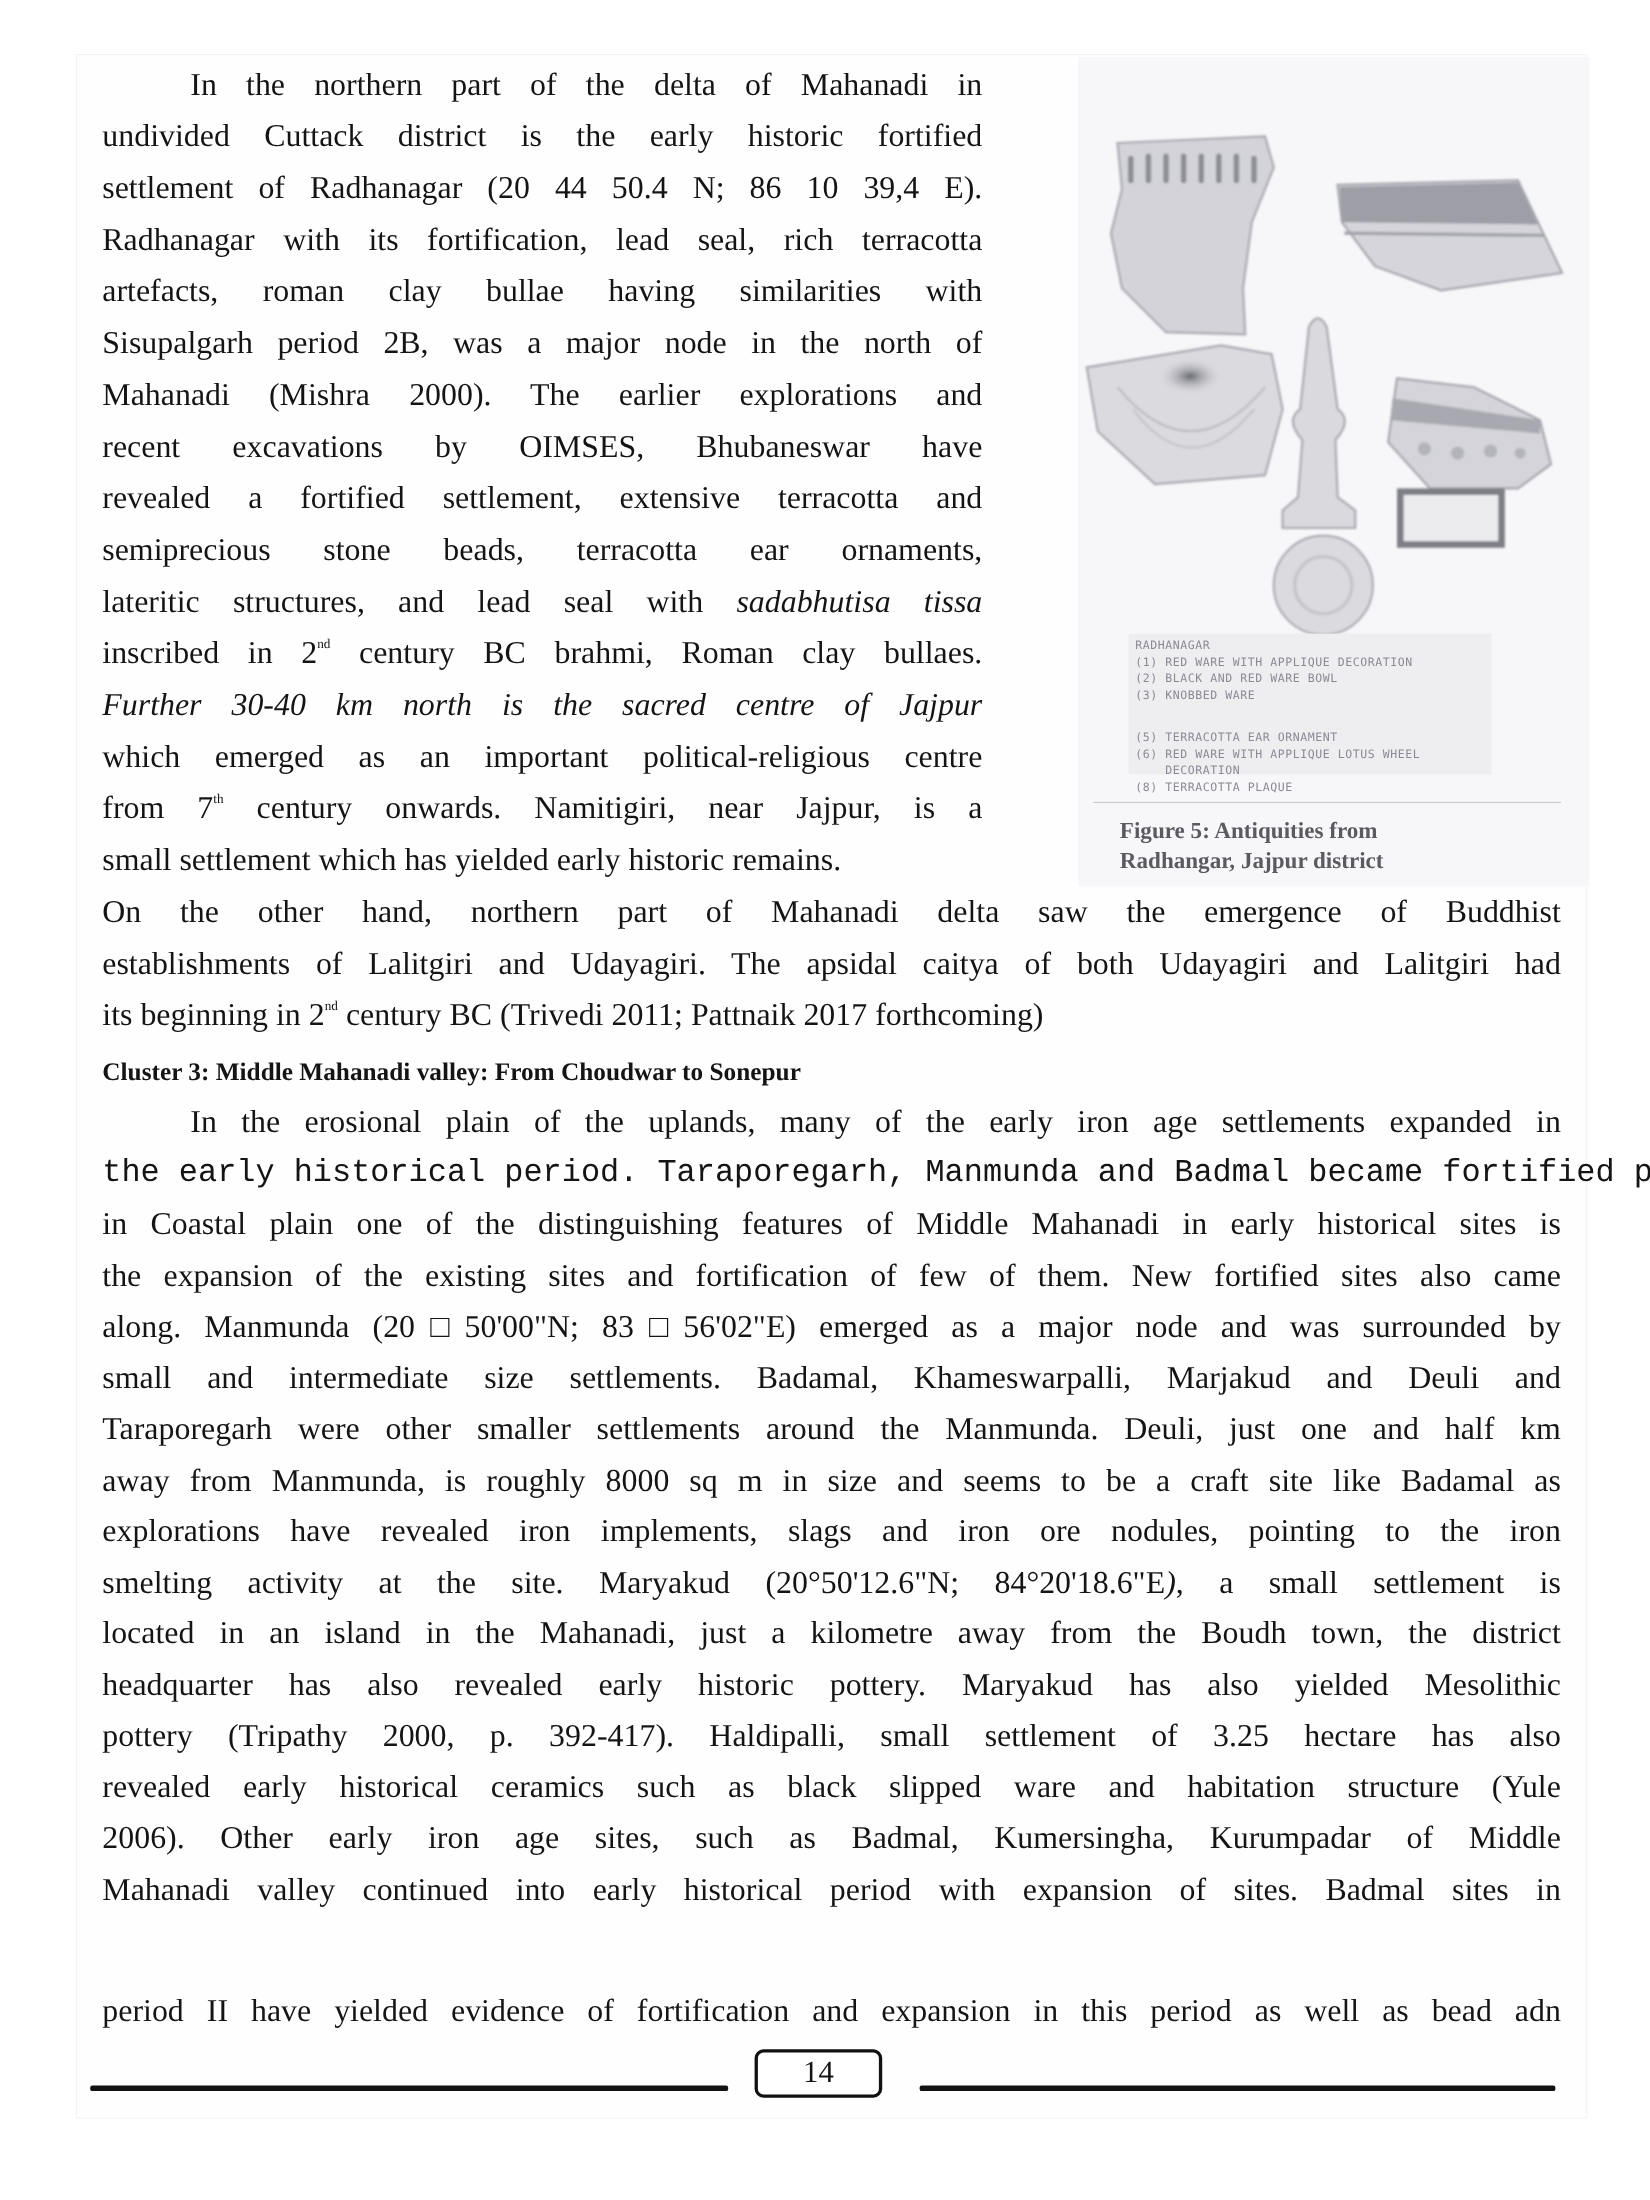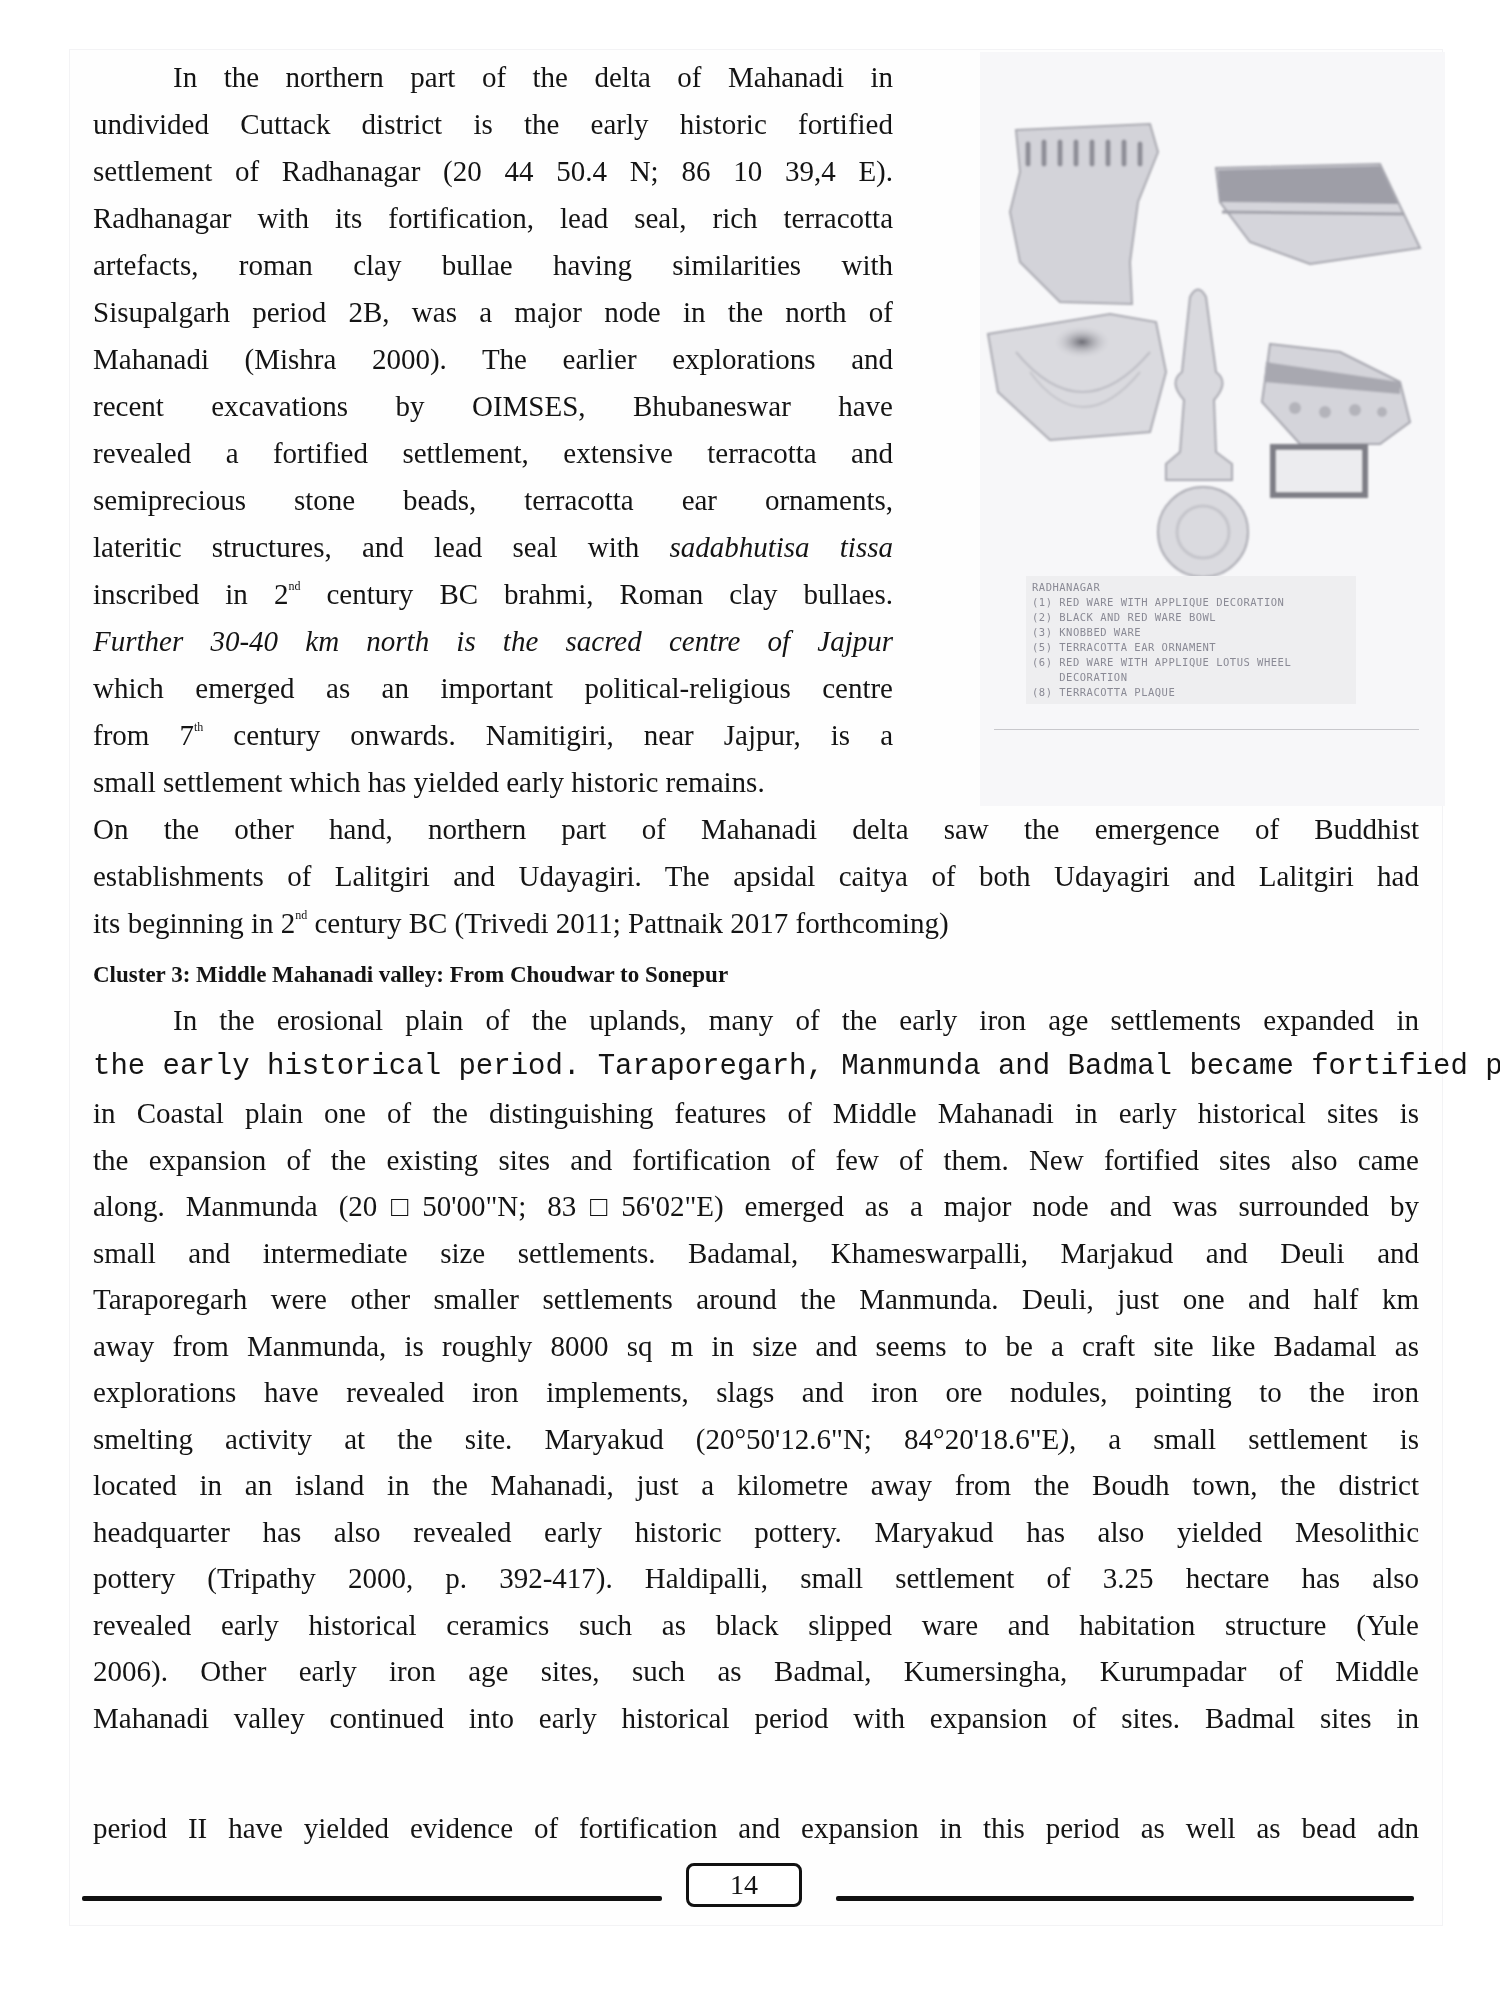--- a/index.html
+++ b/index.html
@@ -126,23 +126,27 @@
 
       <circle cx="223" cy="480" r="45" fill="#dadadf" stroke="#ababb3" stroke-width="2"></circle>
       <circle cx="223" cy="480" r="26" fill="none" stroke="#c4c4ca" stroke-width="3"></circle>
     </g>
   </svg>
   <div class="fig-labels" id="fig-labels">
       <div style="white-space: pre;">RADHANAGAR</div>
       <div style="white-space: pre;">(1) RED WARE WITH APPLIQUE DECORATION</div>
       <div style="white-space: pre;">(2) BLACK AND RED WARE BOWL</div>
       <div style="white-space: pre;">(3) KNOBBED WARE</div>
-      <div style="white-space: pre;">(5) TERRACOTTA EAR ORNAMENT</div>
+      <div style="white-space: pre; margin-top: 24px;">(5) TERRACOTTA EAR ORNAMENT</div>
       <div style="white-space: pre;">(6) RED WARE WITH APPLIQUE LOTUS WHEEL</div>
       <div style="white-space: pre;">    DECORATION</div>
       <div style="white-space: pre;">(8) TERRACOTTA PLAQUE</div>
     </div>
   <div class="fig-sep"></div>
+  <div class="caption">
+    <div>Figure 5: Antiquities from</div>
+    <div>Radhangar, Jajpur district</div>
+  </div>
 </div>
 
 <div class="footer-rule" style="left:82px; width:580px;"></div>
 <div class="page-num">14</div>
 <div class="footer-rule" style="left:836px; width:578px;"></div>
 
 </body></html>

